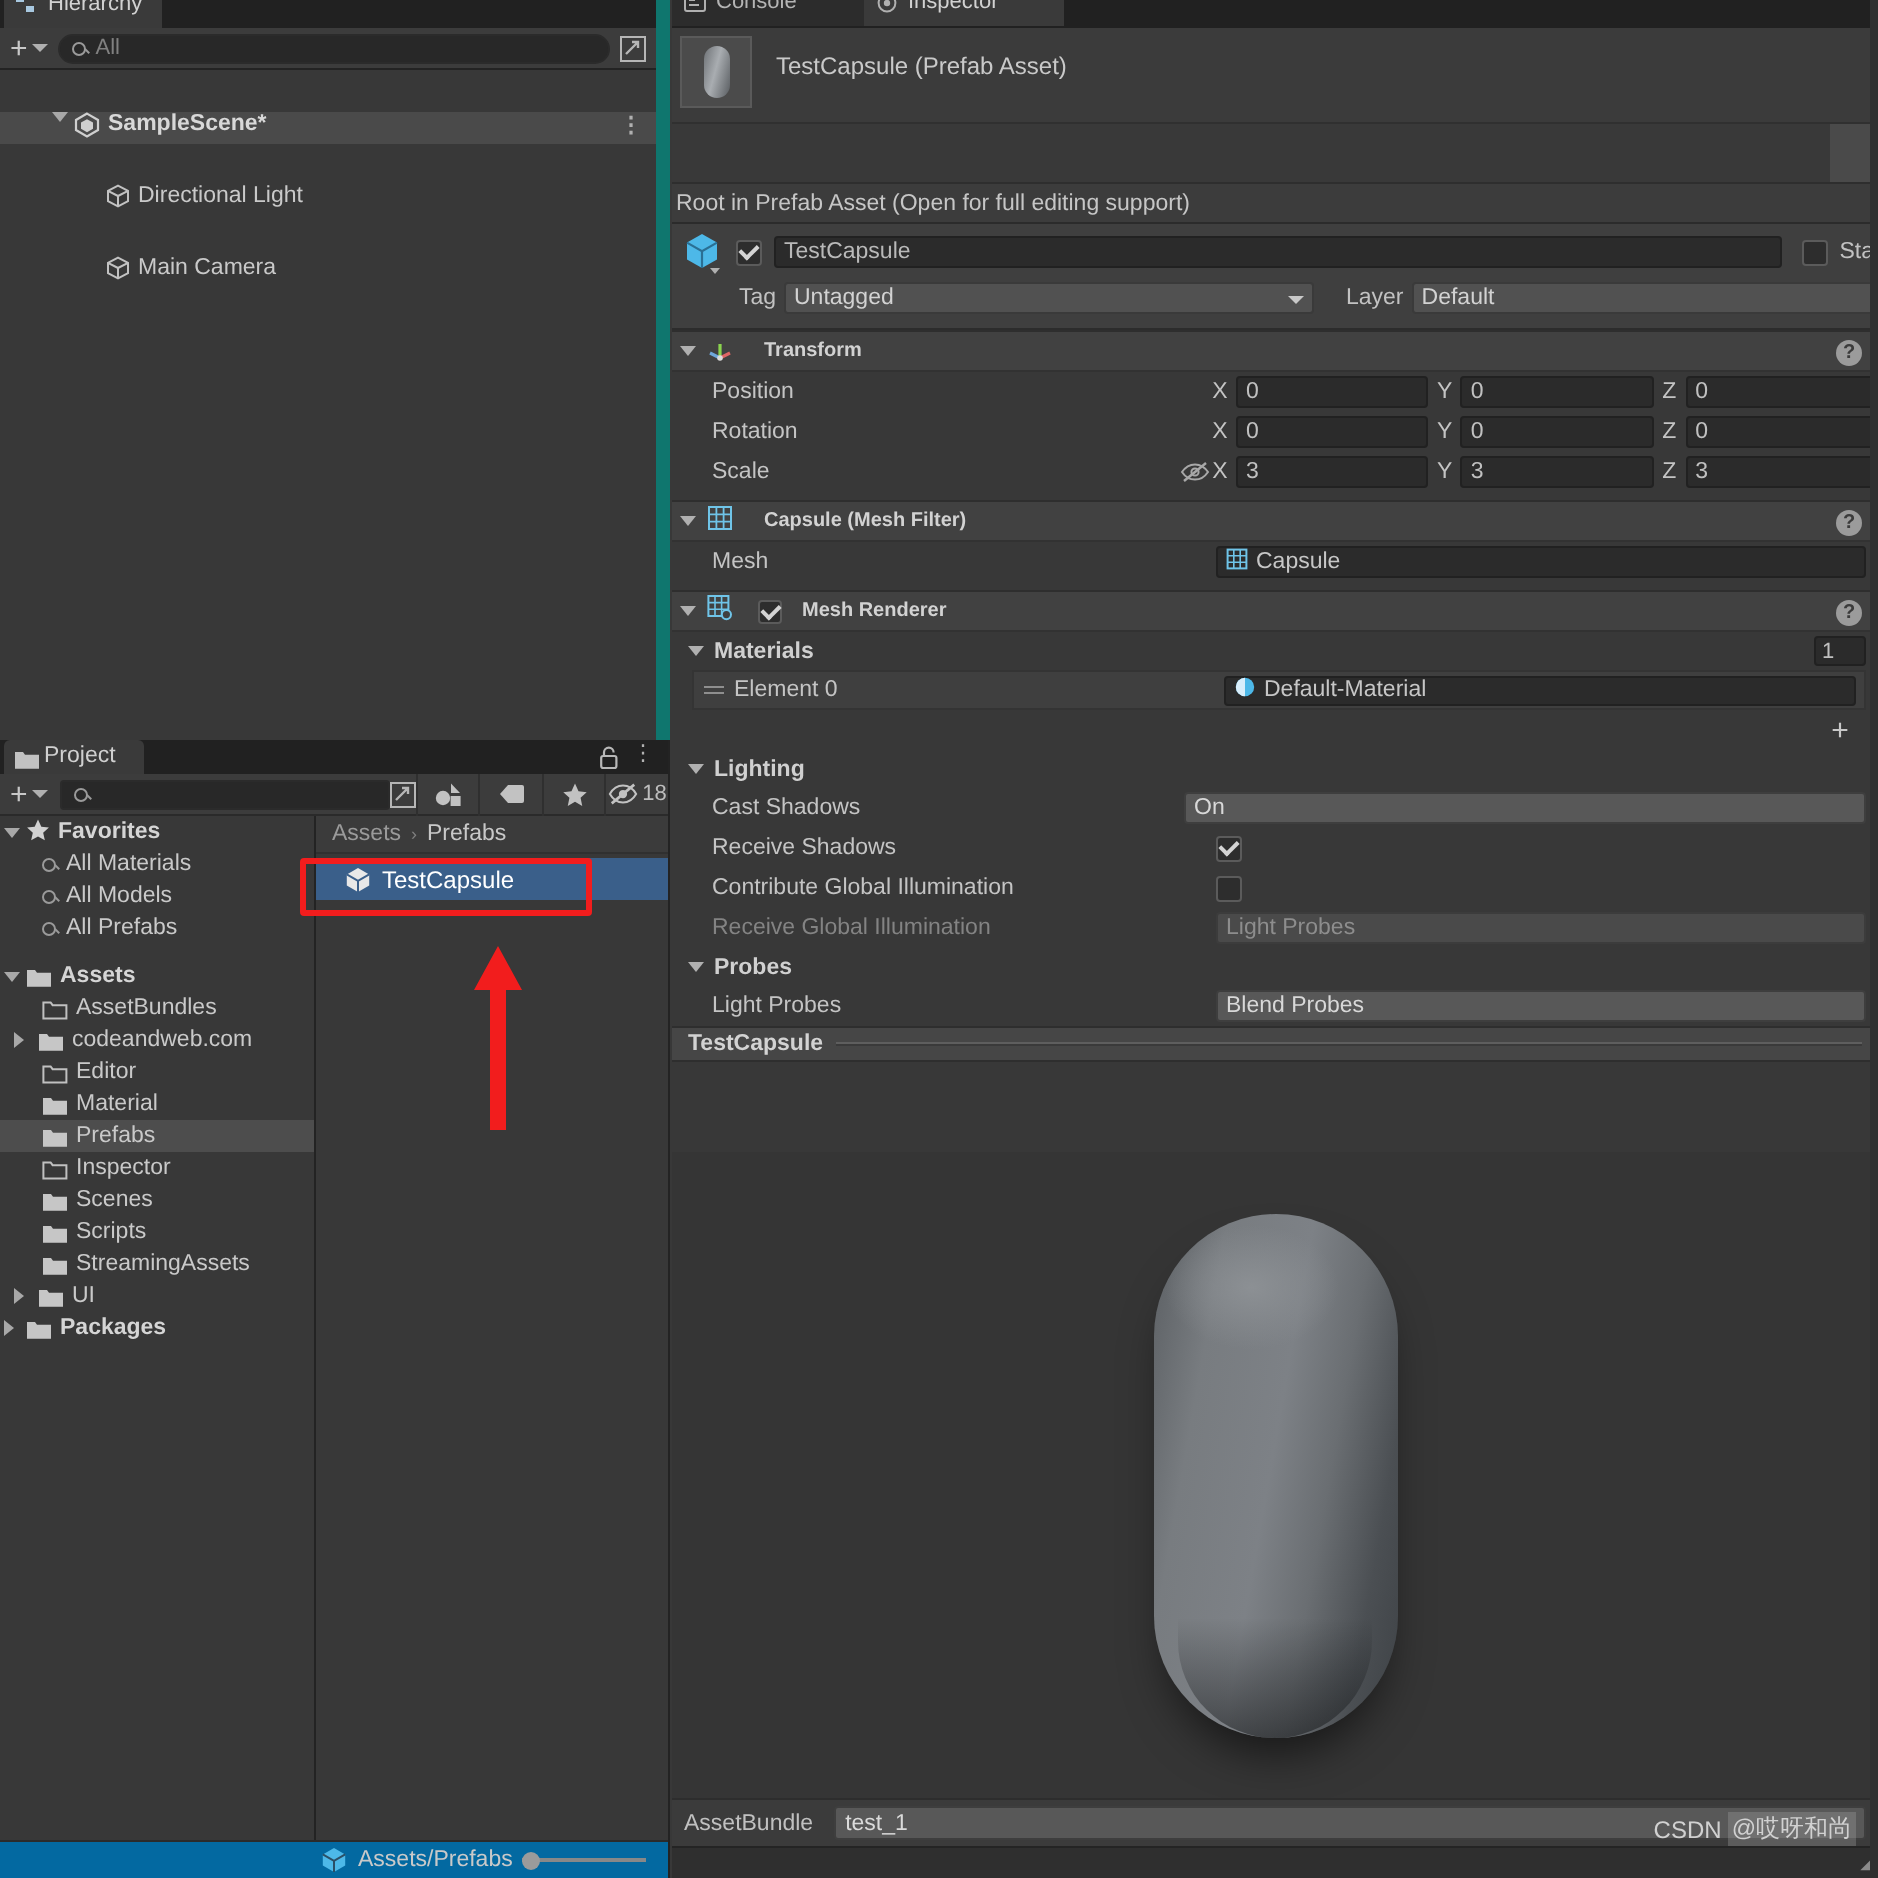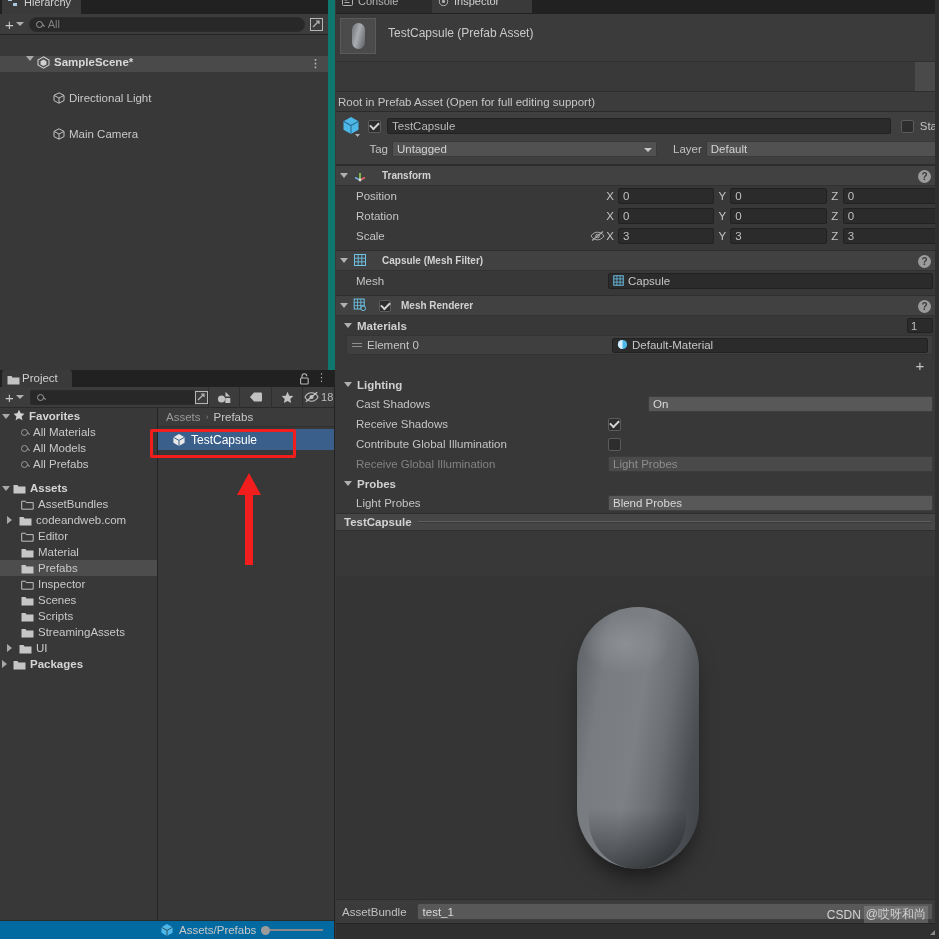--- a/index.html
+++ b/index.html
@@ -836,21 +836,21 @@
         <span>+</span>
       </span>
     </div>
 
     <div class="sub-head">
       <span class="fold-tri"></span>
       <span>Lighting</span>
     </div>
 
     <div class="prop-row">
-      <span class="prop-label" style="width:312px">Cast Shadows</span>
+      <span class="prop-label" style="width:256px">Cast Shadows</span>
       <span class="valuefield">
         <span>On</span>
       </span>
     </div>
 
     <div class="prop-row">
       <span class="prop-label" style="width:272px">Receive Shadows</span>
       <span class="chk checked"></span>
     </div>
 

